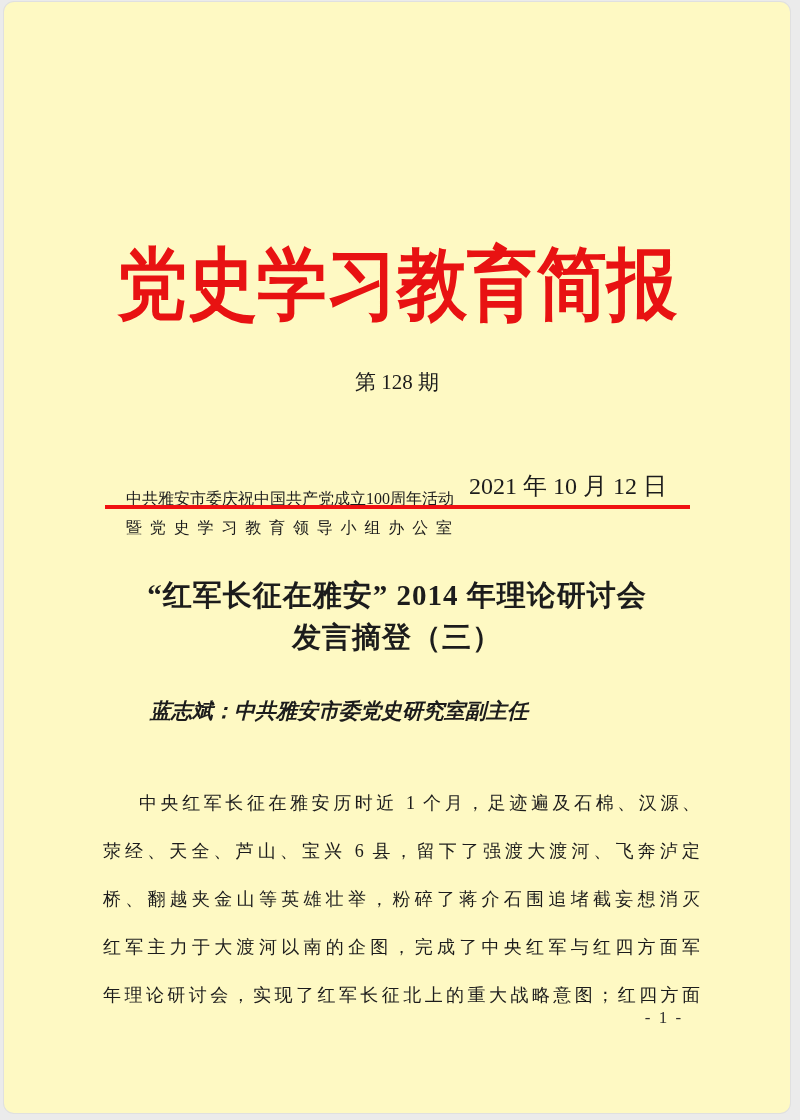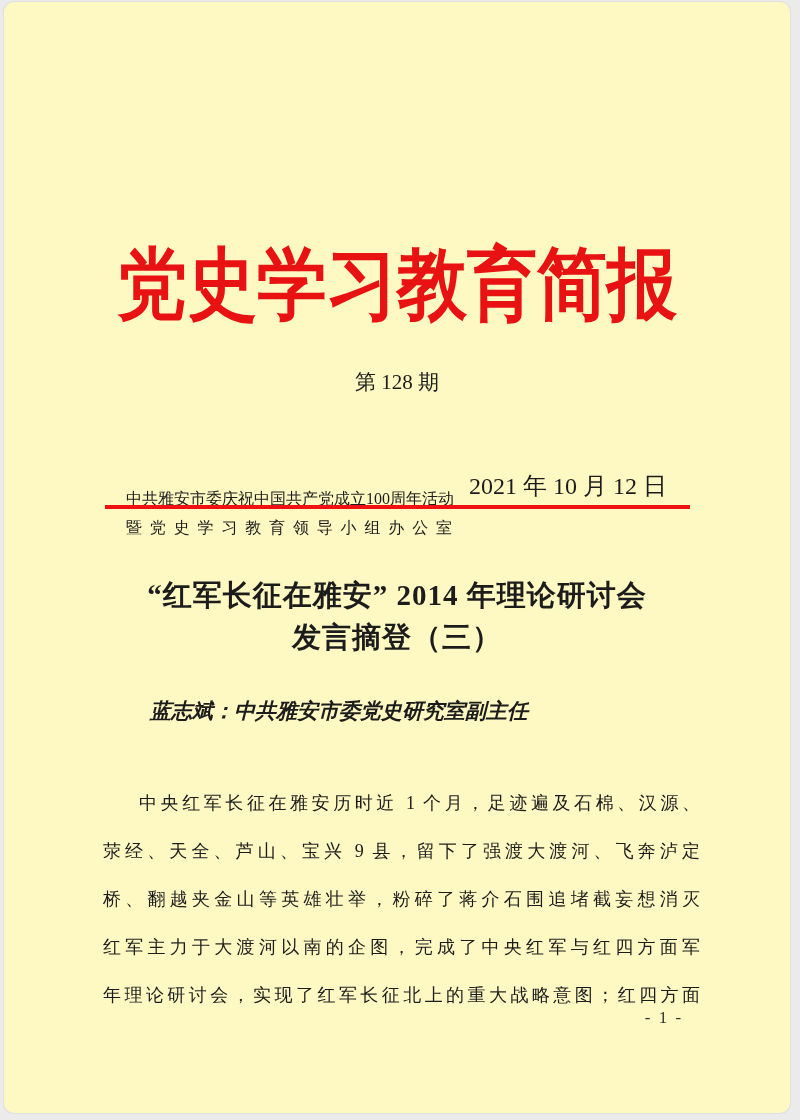--- a/index.html
+++ b/index.html
@@ -162,21 +162,21 @@
   <h2 class="article-title">
     <div>“红军长征在雅安” 2014 年理论研讨会</div>
     <div>发言摘登（三）</div>
   </h2>
 
   <div class="speaker">蓝志斌：中共雅安市委党史研究室副主任</div>
 
 
   <div class="article-body">
     <div class="body-line">中央红军长征在雅安历时近 1 个月，足迹遍及石棉、汉源、</div>
-    <div class="body-line">荥经、天全、芦山、宝兴 9 县，留下了强渡大渡河、飞奔泸定</div>
+    <div class="body-line">荥经、天全、芦山、宝兴 6 县，留下了强渡大渡河、飞奔泸定</div>
     <div class="body-line">桥、翻越夹金山等英雄壮举，粉碎了蒋介石围追堵截妄想消灭</div>
     <div class="body-line">红军主力于大渡河以南的企图，完成了中央红军与红四方面军</div>
     <div class="body-line">年理论研讨会，实现了红军长征北上的重大战略意图；红四方面</div>
   </div>
 
   <div class="page-number">- 1 -</div>
 
 </div>
 
 </body></html>

